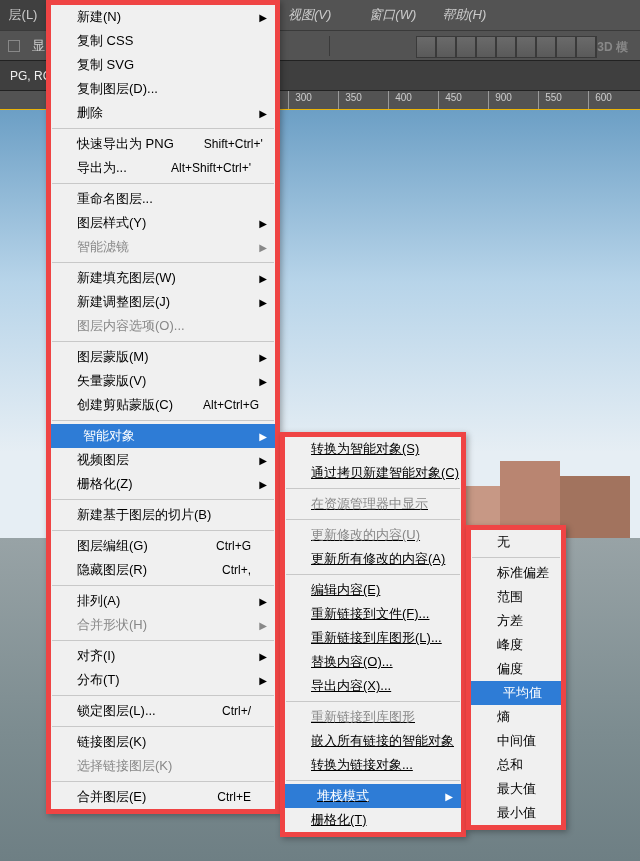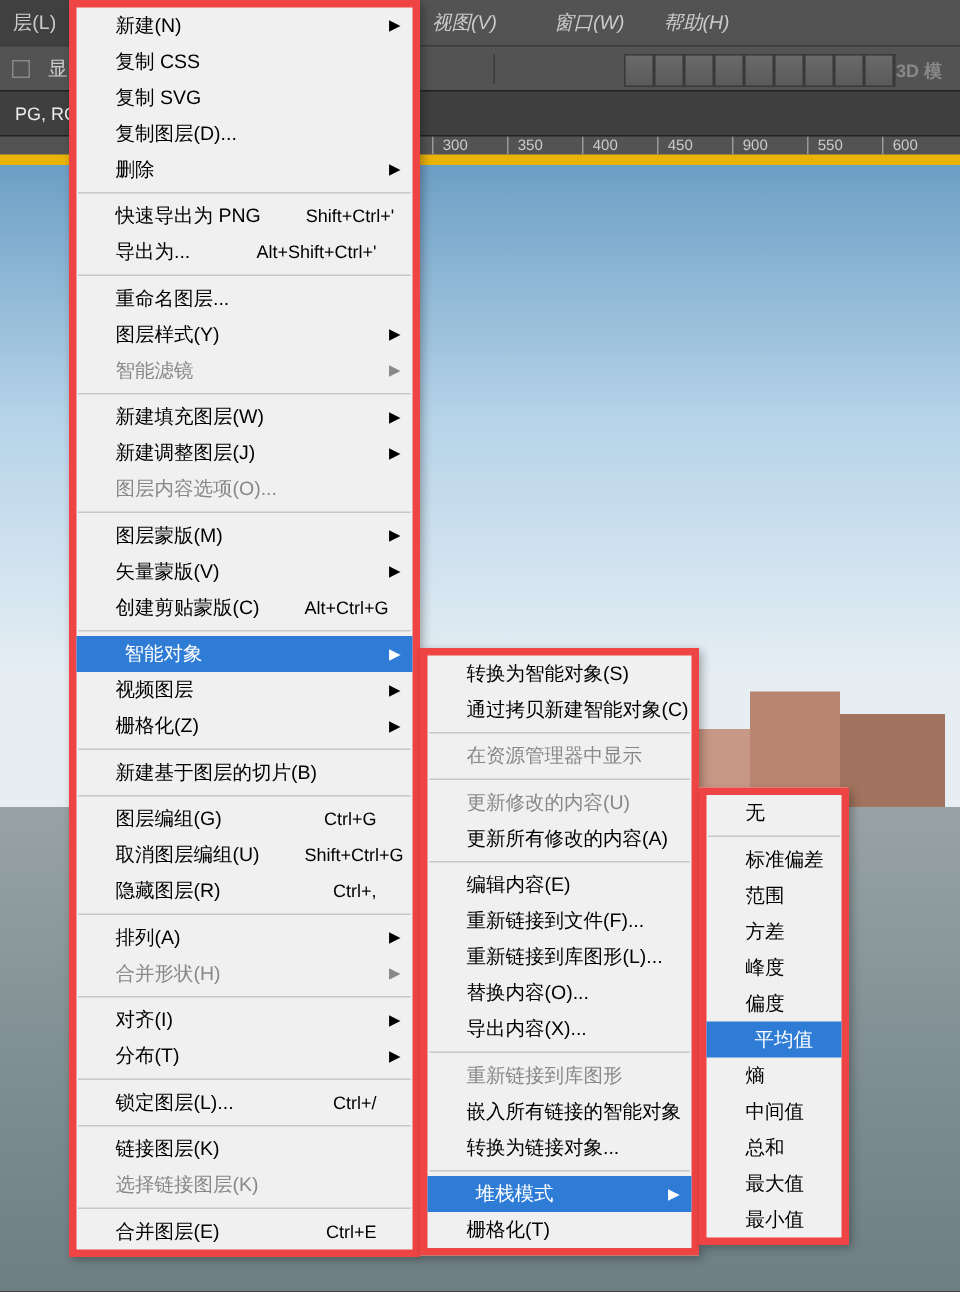--- a/index.html
+++ b/index.html
@@ -8,42 +8,42 @@
   .menubar { height: 30px; background: #535353; display: flex; align-items: center; padding-left: 0; color: #ccc; font-size: 13px; }
   .menubar-item { padding: 21px 8px; font-style: italic; }
   .toolbar { height: 30px; background: #535353; border-top: 1px solid #3a3a3a; display: flex; align-items: center; padding-left: 8px; gap: 12px; }
   .toolbar .cb { width: 12px; height: 12px; border: 1px solid #888; }
   .toolbar .lbl { color: #ccc; font-size: 13px; }
   .toolbar .sep { width: 1px; height: 20px; background: #3a3a3a; }
   
   .tab-strip { height: 30px; background: #3f3f3f; border-top: 1px solid #222; display: flex; align-items: center; }
   .tab { padding: 6px 10px; color: #eee; font-size: 12px; }
   
-  .ruler { height: 20px; background: #535353; border-top: 1px solid #222; border-bottom: 7px solid #eab308; position: relative; overflow: hidden; }
+  .ruler { height: 20px; background: #535353; border-top: 1px solid #222; border-bottom: 1px solid #eab308; position: relative; overflow: hidden; }
   .ruler .tick { position: absolute; top: 0; bottom: 0; width: 30px; color: #ccc; font-size: 10px; display: flex; align-items: flex-start; justify-content: center; border-left: 1px solid #999; padding-top:1px;}
   
   .canvas { position: relative; background: #2b2b2b; height: 751px; }
   .photo { position: absolute; inset: 0; overflow:hidden;}
   .sky { position: absolute; top: 0; left: 0; right: 0; height: 57%; background: linear-gradient(180deg, #6c9fc5 0%, #b7d4e9 40%, #e6eef4 80%); }
   .water { position: absolute; bottom: 0; left: 0; right: 0; height: 43%; background: linear-gradient(180deg, #98a3a6 0%, #7c8c90 60%, #6e7f84 100%); }
   .bld { position: absolute; bottom: 42%; width: 50px; height: 90px; background: #b1816b; }
   .bld.b1 { right: 10px; height: 70px; width:70px; background:#a2735e;}
   .bld.b2 { right: 80px; height: 85px; width:60px; background:#b98571;}
   .bld.b3 { right: 140px; height: 60px; width:100px; background:#c79885;}
   
   .menu { position: absolute; background: #f0f0f0; border: 5px solid #ef4444; box-shadow: 2px 2px 6px rgba(0,0,0,.3); font-size: 13px; color: #000; }
   .menu-item { display: flex; align-items: center; justify-content: space-between; padding: 4px 24px 4px 26px; height: 24px; white-space: nowrap; position: relative; }
   .menu-item.highlight { background: #2e7cd6; color: #fff; padding-left: 32px; }
   .menu-item.disabled { color: #888; }
   .menu-item .shortcut { margin-left: 30px; color: inherit; font-size: 12px; }
   .menu-item .arrow { position: absolute; right: 8px; font-size: 10px; }
   .menu-sep { height: 1px; background: #c8c8c8; margin: 3px 1px; }
   
   .menu.lvl1 { top: 0; left: 46px; width: 234px; z-index: 10; }
-  .menu.lvl2 { top: 432px; left: 280px; width: 186px; z-index: 20; }
+  .menu.lvl2 { top: 432px; left: 280px; width: 186px; z-index: 20; text-decoration: underline; }
   .menu.lvl3 { top: 525px; left: 466px; width: 100px; z-index: 30; }
   
   .top-gap { position:absolute; top:0; left:0; width:46px; height:30px; background:#404040; display:flex; align-items:center; justify-content:center; color:#ccc; font-size:13px;}
   .toolbar-right { position:absolute; right:12px; top:36px; display:flex; align-items:center;font-weight:bold; }
   .ticon { width:20px; height:22px; background:linear-gradient(#6a6a6a,#5a5a5a); border:1px solid #3a3a3a;}
   .t3d { color:#888; font-size:12px;}
 </style>
 </head>
 <body>
 
@@ -177,24 +177,20 @@
   <div class="menu-sep"></div>
   <div class="menu-item">
       <span>新建基于图层的切片(B)</span>
     </div>
   <div class="menu-sep"></div>
   <div class="menu-item">
       <span>图层编组(G)</span>
       <span class="shortcut">Ctrl+G</span>
     </div>
   <div class="menu-item">
-      <span>取消图层编组(U)</span>
-      <span class="shortcut">Shift+Ctrl+G</span>
-    </div>
-  <div class="menu-item">
       <span>隐藏图层(R)</span>
       <span class="shortcut">Ctrl+,</span>
     </div>
   <div class="menu-sep"></div>
   <div class="menu-item">
       <span>排列(A)</span>
       <span class="arrow">▶</span>
     </div>
   <div class="menu-item disabled">
       <span>合并形状(H)</span>

